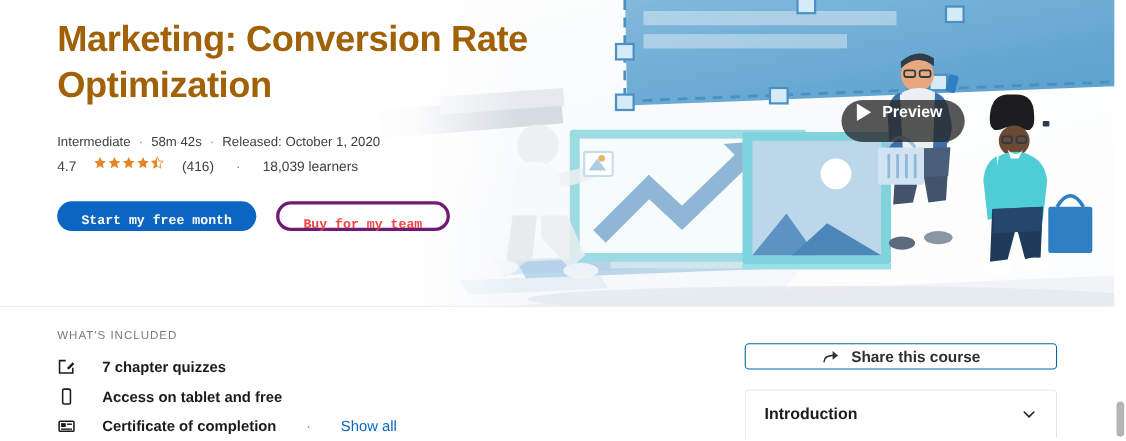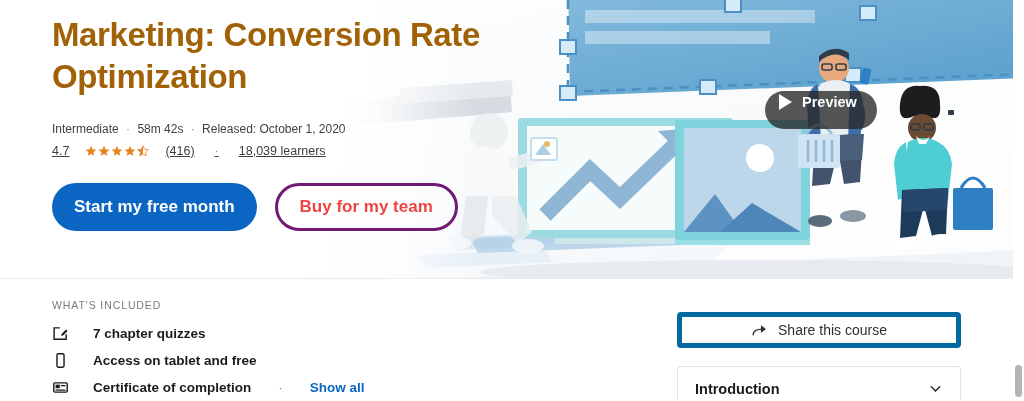--- a/index.html
+++ b/index.html
@@ -58,43 +58,42 @@
     line-height: 19px;
     color: #3f3f3f;
   }
   .meta-sep { color: #8a8a8a; padding: 0 4px; }
   .rating-line {
     margin-top: 3px;
     font-size: 12.5px;
     line-height: 19px;
     color: #3f3f3f;
     display: flex;
-    align-items: center;
+    align-items: flex-start;
     gap: 16px;
-    text-decoration: underline;
   }
   .stars { display: inline-flex; align-items: center; gap: 1px; position: relative; top: -0.5px; }
   .star { width: 12px; height: 12px; display: block; }
   .btn-row {
     margin-top: 22px;
     display: flex;
     align-items: center;
     gap: 18px;
   }
   .btn {
     border-radius: 24px;
-    font-size: 17px;
+    font-size: 12px;
     font-weight: bold;
     cursor: pointer;
     border: none;
     padding: 0 22px;
-    height: 48px;
+    height: 27px;
     line-height: 36px;
     white-space: nowrap;
-    font-family: Liberation Sans, sans-serif;
+    font-family: Liberation Mono, monospace;
   }
   .btn-primary { background: #0a66c2; color: #ffffff; }
   .btn-outline {
     background: transparent;
     color: #ef4444;
     border: 3px solid #701a75;
     text-align: right;
   }
 
   
@@ -155,45 +154,45 @@
     align-items: center;
     gap: 24px;
     height: 27px;
     font-size: 13.5px;
     font-weight: bold;
     color: #1b1b1b;
   }
   .inc-icon { width: 17px; height: 17px; flex: 0 0 17px; display: block; }
   .show-all {
     color: #0a66c2;
-    font-weight: bold;
+    font-weight: normal;
     font-size: 13.5px;
     text-decoration: none;
     cursor: pointer;
   }
   .dot-sep { color: #8a8a8a; font-weight: normal; padding: 0 3px; }
 
   .right-col {
     position: absolute;
     left: 677px;
     top: 33px;
     width: 284px;
   }
   .share-btn {
     width: 284px;
-    height: 36px;
-    border: 5px solid #0369a1;
+    height: 24px;
+    border: 1px solid #0369a1;
     border-radius: 4px;
     background: #ffffff;
     display: flex;
     align-items: center;
     justify-content: center;
     gap: 10px;
     font-size: 14px;
-    font-weight: normal;
+    font-weight: bold;
     color: #2f2f2f;
     cursor: pointer;
     font-family: inherit;
   }
   .share-icon { width: 17px; height: 17px; display: block; }
   .accordion {
     margin-top: 18px;
     width: 284px;
     height: 44px;
     border: 1px solid #e3e3e3;

